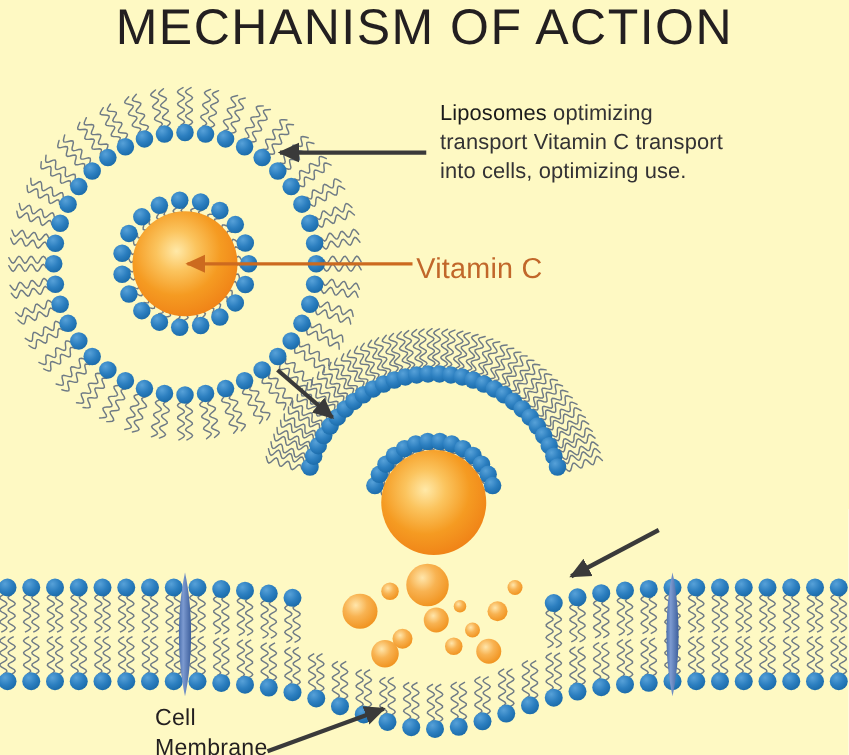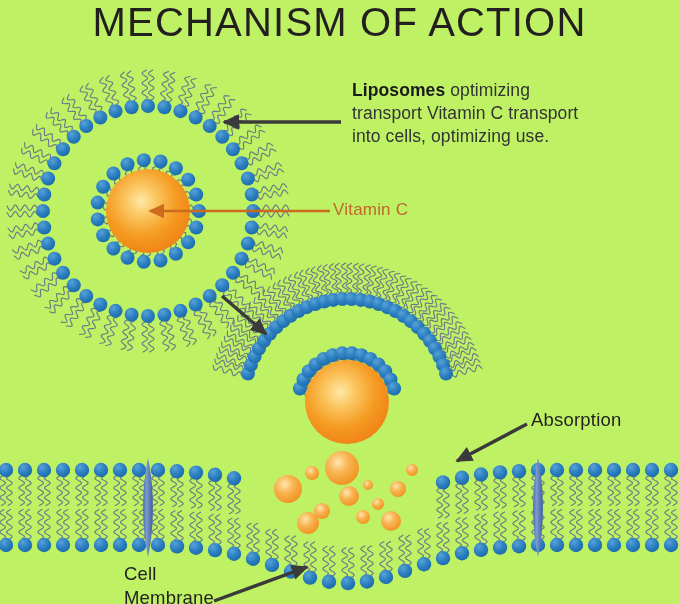--- a/index.html
+++ b/index.html
@@ -12,21 +12,21 @@
     width: 679px;
     height: 604px;
     overflow: hidden;
     font-family: "Liberation Sans", sans-serif;
     color: #231f20;
   }
   #stage {
     position: relative;
     width: 679px;
     height: 604px;
-    background: #bef264;
+    background: #fef9c3;
   }
   #art {
     position: absolute;
     top: 0;
     left: 0;
     width: 679px;
     height: 604px;
   }
   .txt {
     position: absolute;
@@ -44,27 +44,27 @@
     color: #231f20;
   }
   #liposome-caption-text {
     left: 352px;
     top: 79px;
     font-size: 17.5px;
     color: #333234;
     letter-spacing: 0.1px;
   }
   #liposome-caption-text b {
-    font-weight: 700;
+    font-weight: 400;
     color: #1a1a1a;
   }
   #vitaminc-label-text {
     left: 333px;
     top: 199px;
-    font-size: 17px;
+    font-size: 23px;
     color: #c1672a;
     letter-spacing: 0.2px;
   }
   #absorption-label-text {
     left: 531px;
     top: 408px;
     font-size: 18.5px;
     color: #231f20;
     letter-spacing: 0.2px;
   }
@@ -650,18 +650,17 @@
   </svg>
 
   <div class="txt" id="title-text">MECHANISM OF ACTION</div>
 
   <div class="txt" id="liposome-caption-text"><b>Liposomes</b><span> optimizing</span>
 <span>transport Vitamin C transport</span>
 <span>into cells, optimizing use.</span></div>
 
   <div class="txt" id="vitaminc-label-text">Vitamin C</div>
 
-  <div class="txt" id="absorption-label-text">Absorption</div>
 
   <div class="txt" id="cell-membrane-label-text"><span>Cell</span>
 <span>Membrane</span></div>
 
 </div>
 
 </body></html>

